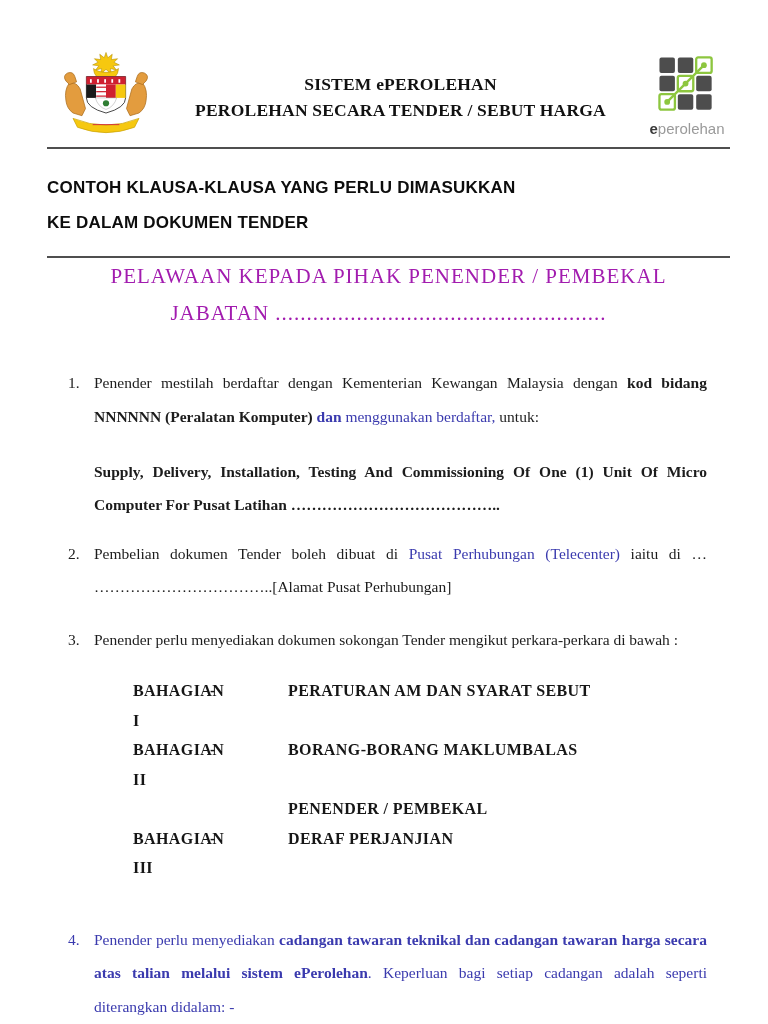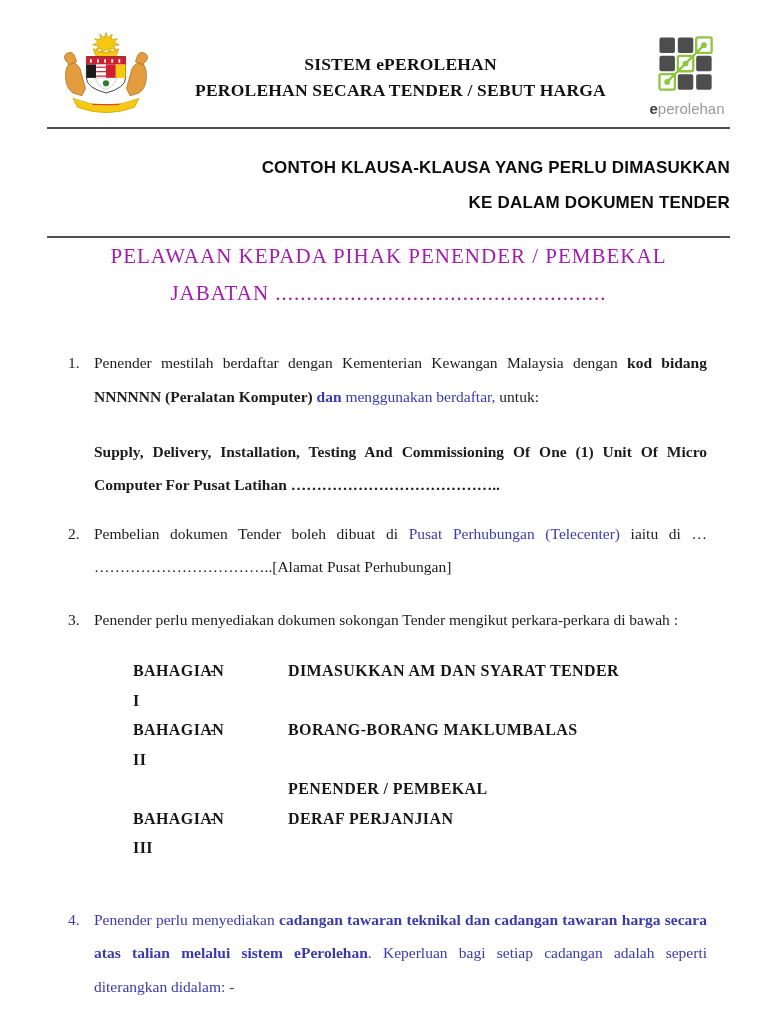--- a/index.html
+++ b/index.html
@@ -1,34 +1,34 @@
 <!DOCTYPE html>
 <html><head>
 <meta charset="utf-8">
 <style>
   html,body{margin:0;padding:0;background:#ffffff;}
   .page{width:768px;height:1024px;background:#fff;position:relative;overflow:hidden;
         font-family:"Liberation Serif","DejaVu Serif",serif;color:#1c1c1c;}
   .content{margin:0 38px 0 47px;}
 
   
-  .header{display:flex;align-items:flex-start;padding-top:29px;}
+  .header{display:flex;align-items:flex-start;padding-top:49px;}
   .arms{width:100px;flex:none;margin-left:10px;}
   .titles{flex:1;text-align:center;padding-top:22px;font-weight:bold;font-size:17.5px;
           line-height:1.5;color:#111;letter-spacing:.2px;}
   .ep-logo{width:86px;flex:none;text-align:center;margin-top:7px;}
   .wordmark{font-family:"Liberation Sans",sans-serif;font-size:15px;margin-top:2px;white-space:nowrap;}
   .wm-e{font-weight:bold;color:#3a3a3a;}
   .wm-rest{color:#9a9a9a;text-align:center;}
 
   .rule{border:none;border-top:2.5px solid #4f4f4f;margin:6px 0 0 0;}
   .rule2{margin-top:15px;}
 
   
-  .subtitle{margin-top:22px;text-align:right;font-family:"Liberation Sans",sans-serif;
+  .subtitle{margin-top:22px;text-align:left;font-family:"Liberation Sans",sans-serif;
             font-weight:bold;font-size:17px;line-height:2.05;color:#0d0d0d;letter-spacing:.2px;}
   .invitation{text-align:center;font-size:21px;line-height:1.8;
               letter-spacing:1px;color:#a21caf;}
 
   
   .list{margin-top:33px;}
   .item{display:flex;margin:0 23px 0 21px;}
   .num{width:26px;flex:none;font-size:15.5px;line-height:2.15;}
   .para{flex:1;text-align:justify;font-size:15.5px;line-height:2.15;}
   .sub-para{margin:22px 23px 0 47px;text-align:justify;font-size:15.5px;line-height:2.15;font-weight:bold;}
@@ -152,21 +152,21 @@
 
       <div class="item mt-item3">
         <span class="num">3.</span>
         <div class="para"><span class="">Penender perlu menyediakan dokumen sokongan Tender mengikut perkara-perkara di bawah :</span></div>
       </div>
 
       <div class="bah bah-1">
           <div class="b-row">
             <span>BAHAGIAN I</span>
             <span>-</span>
-            <span>DIMASUKKAN AM DAN SYARAT TENDER</span>
+            <span>PERATURAN AM DAN SYARAT SEBUT</span>
           </div>
           <div class="b-row">
             <span>BAHAGIAN II</span>
             <span>-</span>
             <span>BORANG-BORANG MAKLUMBALAS</span>
           </div>
           <div class="b-row">
             <span></span>
             <span></span>
             <span>PENENDER /  PEMBEKAL</span>

